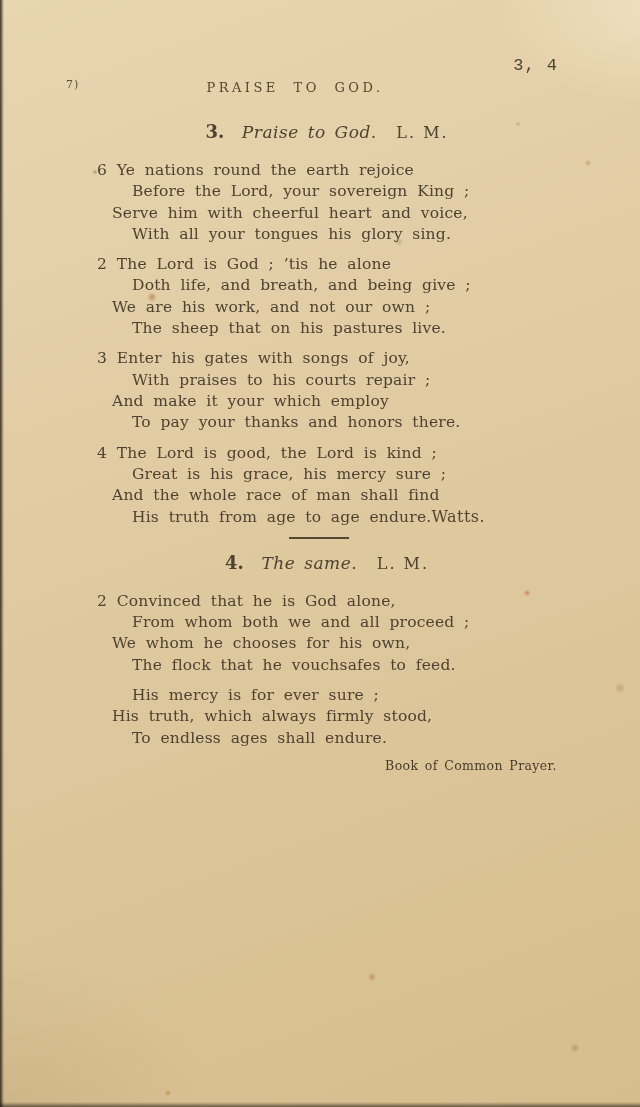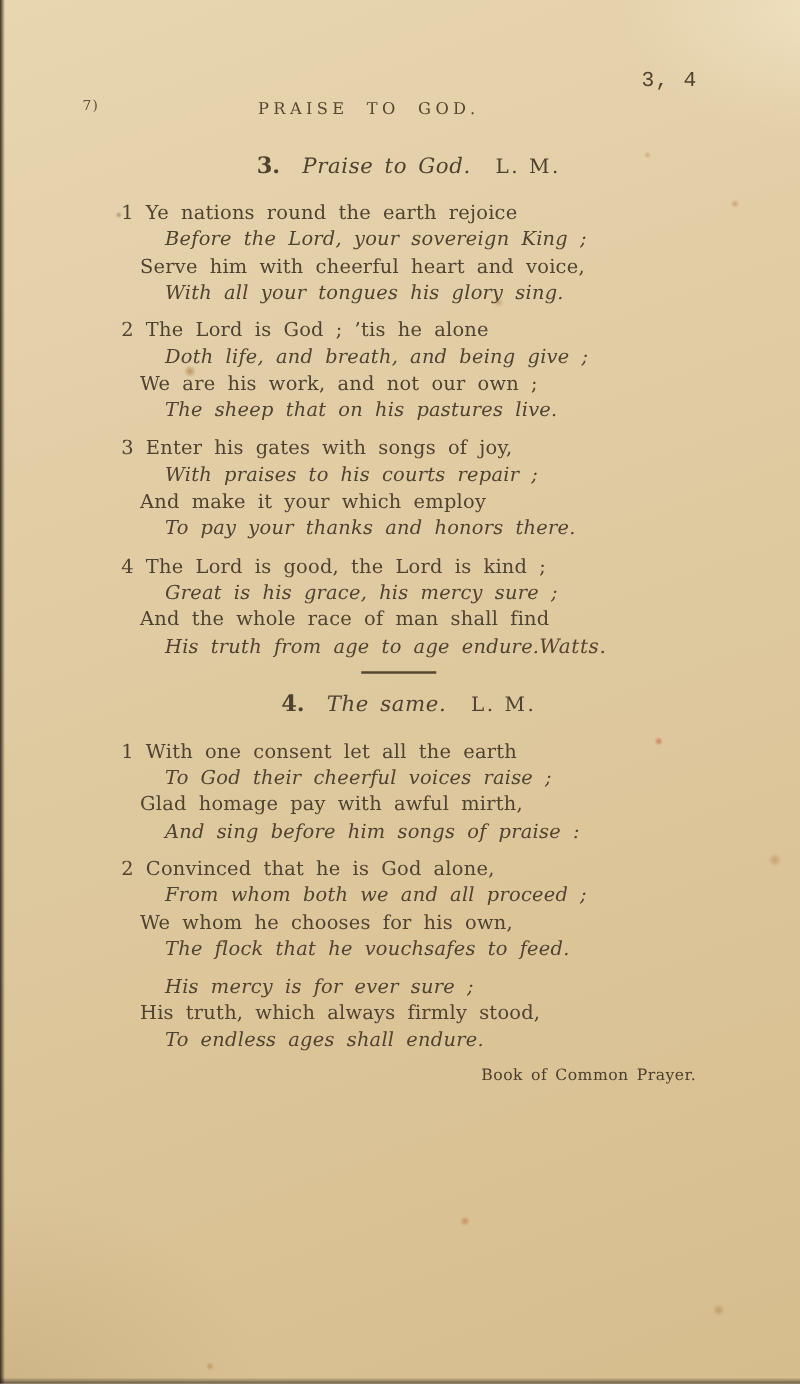--- a/index.html
+++ b/index.html
@@ -44,21 +44,21 @@
   .hymn-heading{margin:0 0 18px;height:24px;line-height:24px;text-align:center;
     font-weight:normal;white-space:nowrap;}
   .hnum{font-weight:bold;font-size:18px;margin-right:10px;}
   .htitle{font-style:italic;font-size:17px;margin-right:12px;letter-spacing:.5px;word-spacing:3px;}
   .hmeter{font-size:16px;letter-spacing:2px;}
 
   .stanza{margin:0 0 9px;position:relative;}
   .line{margin:0;height:21.3px;line-height:21.3px;font-size:15.5px;
     letter-spacing:.2px;word-spacing:4.5px;white-space:nowrap;}
   .i1{padding-left:15px;}
-  .i2{padding-left:35px;font-style:italic;}
+  .i2{padding-left:35px;}
   .attr-inline{font-size:16px;letter-spacing:.5px;color:#55462f;}
   .divider{width:60px;height:0;border-top:2px solid #564732;margin:8px auto 10px;
     position:relative;left:-8px;}
   .attr-line{margin:2px 0 0;height:16px;line-height:16px;font-size:12.5px;
     text-align:right;letter-spacing:.4px;word-spacing:2px;color:#4a3d2c;}
 </style>
 </head>
 <body>
 
 <div class="page">
@@ -73,21 +73,21 @@
   <div class="content">
 
     <section>
       <h2 class="hymn-heading">
         <span class="hnum">3.</span>
         <span class="htitle">Praise to God.</span>
         <span class="hmeter">L. M.</span>
       </h2>
 
       <div class="stanza">
-        <p class="line">1 Ye nations round the earth rejoice</p>
+        <p class="line">6 Ye nations round the earth rejoice</p>
         <p class="line i2">Before the Lord, your sovereign King ;</p>
         <p class="line i1">Serve him with cheerful heart and voice,</p>
         <p class="line i2">With all your tongues his glory sing.</p>
       </div>
 
       <div class="stanza">
         <p class="line">2 The Lord is God ; ’tis he alone</p>
         <p class="line i2">Doth life, and breath, and being give ;</p>
         <p class="line i1">We are his work, and not our own ;</p>
         <p class="line i2">The sheep that on his pastures live.</p>
@@ -110,26 +110,20 @@
 
     <div class="divider"></div>
 
     <section>
       <h2 class="hymn-heading">
         <span class="hnum">4.</span>
         <span class="htitle">The same.</span>
         <span class="hmeter">L. M.</span>
       </h2>
 
-      <div class="stanza">
-        <p class="line">1 With one consent let all the earth</p>
-        <p class="line i2">To God their cheerful voices raise ;</p>
-        <p class="line i1">Glad homage pay with awful mirth,</p>
-        <p class="line i2">And sing before him songs of praise :</p>
-      </div>
 
       <div class="stanza">
         <p class="line">2 Convinced that he is God alone,</p>
         <p class="line i2">From whom both we and all proceed ;</p>
         <p class="line i1">We whom he chooses for his own,</p>
         <p class="line i2">The flock that he vouchsafes to feed.</p>
       </div>
 
 
       <div class="stanza">

